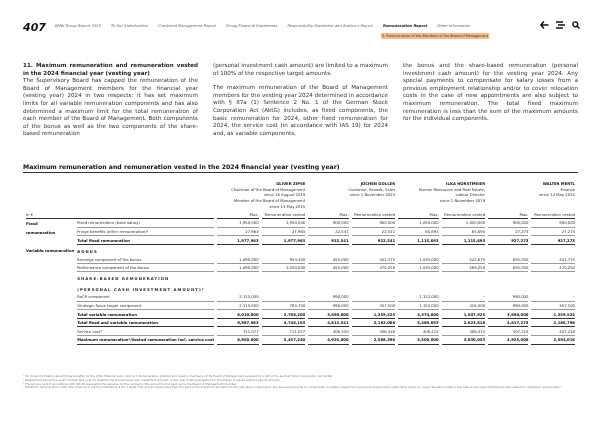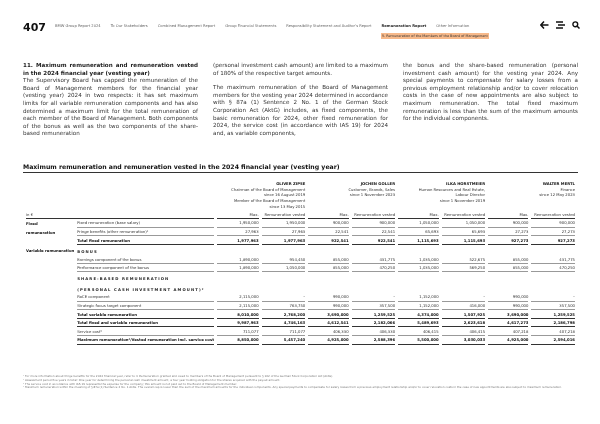--- a/index.html
+++ b/index.html
@@ -1,17 +1,17 @@
 <!DOCTYPE html>
 <html><head>
 <meta charset="utf-8">
 <style>
   html,body{margin:0;padding:0;background:#fff;}
   body{width:600px;height:424px;position:relative;overflow:hidden;font-family:"DejaVu Sans",sans-serif;color:#222;}
-  .topbar{position:absolute;left:0;top:0;width:600px;height:40px;}
+  .topbar{position:absolute;left:0;top:0;width:600px;height:40px;font-style:italic;}
   .pagenum{position:absolute;left:23px;top:21px;font-size:11px;font-weight:bold;color:#111;font-family:"DejaVu Sans",sans-serif;}
   .nav{position:absolute;left:55px;top:24px;display:flex;gap:10px;font-size:3.7px;color:#666;white-space:nowrap;}
   .nav span{cursor:pointer;}
   .nav .active{color:#222;font-weight:bold;}
   .subnav{position:absolute;left:381px;top:33px;background:#f7b98a;font-size:3.4px;color:#333;padding:1px 1px;white-space:nowrap;}
   .icons{position:absolute;left:540px;top:21px;display:flex;gap:7px;align-items:center;}
   .icons svg{display:block;}
   .text{position:absolute;top:62px;font-size:5.6px;line-height:7.6px;color:#333;text-align:justify;}
   .col1{left:23px;width:175px;}
   .col2{left:213px;width:175px;}

